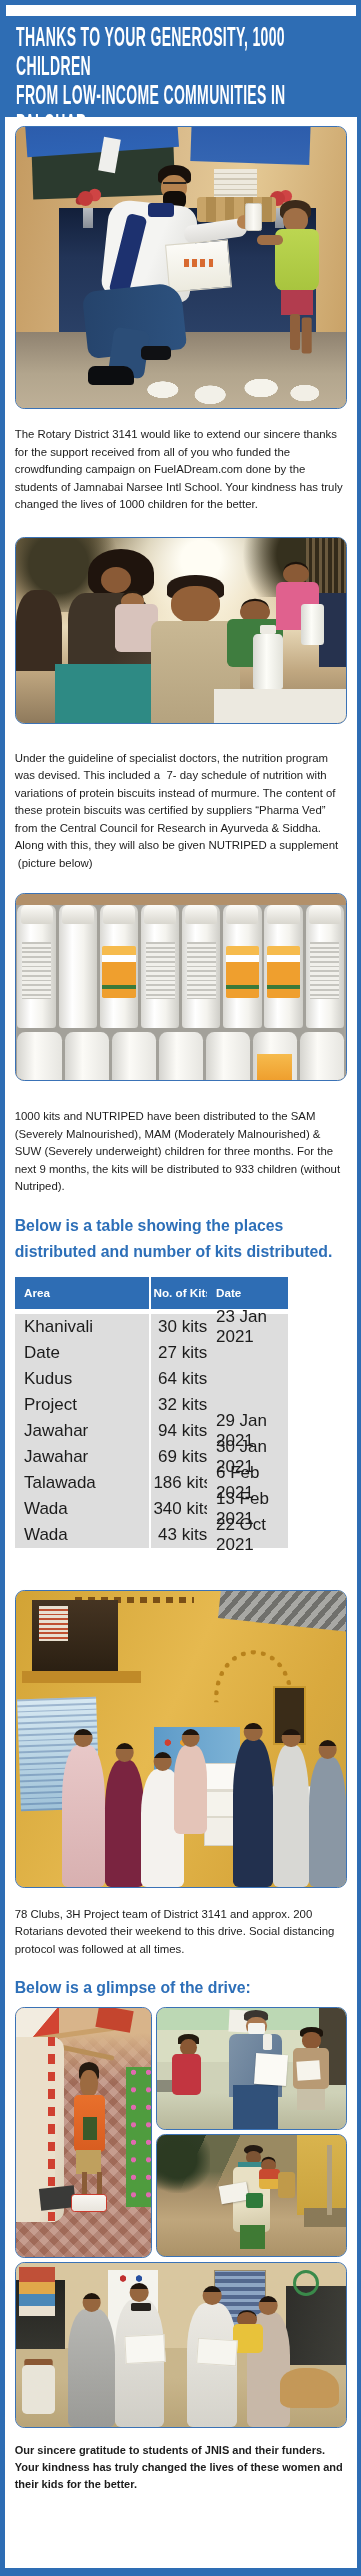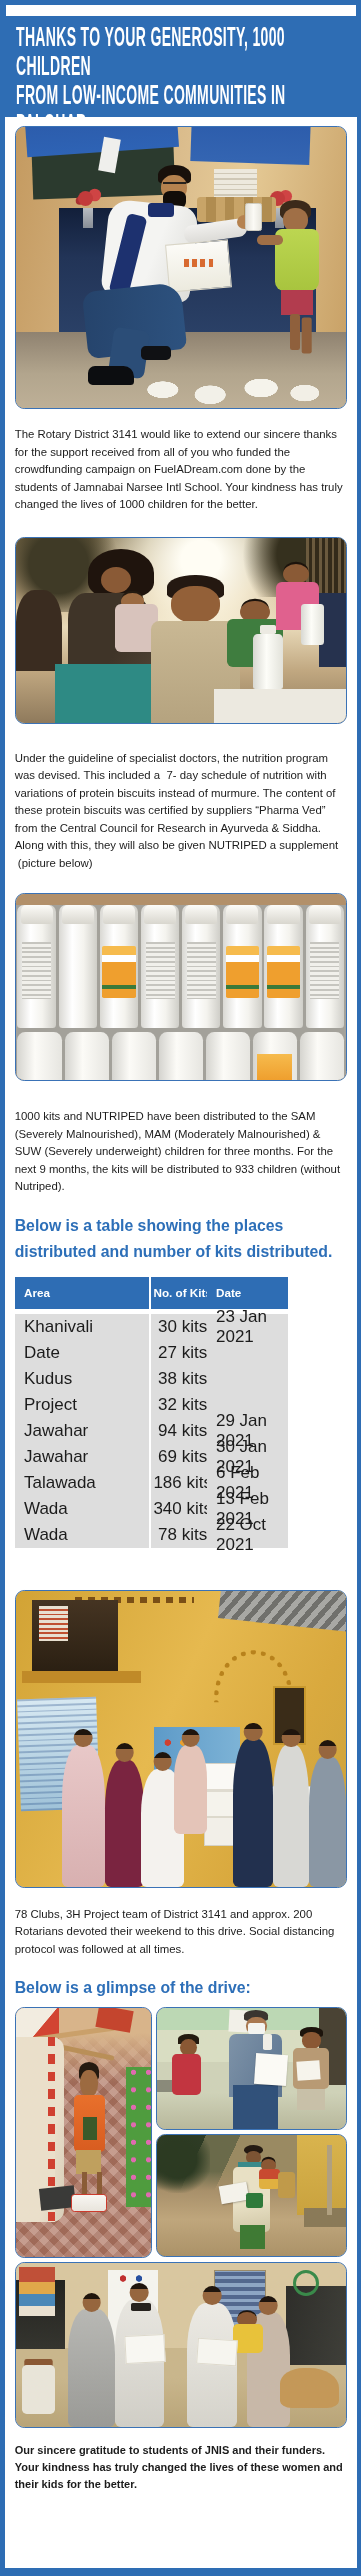--- a/index.html
+++ b/index.html
@@ -181,27 +181,27 @@
         <div class="td">Jawahar</div>
         <div class="td">Jawahar</div>
         <div class="td">Talawada</div>
         <div class="td">Wada</div>
         <div class="td">Wada</div>
       </div>
     <div class="tcol center" style="left:136px;width:64px">
         <div class="th">No. of Kits</div>
         <div class="td">30 kits</div>
         <div class="td">27 kits</div>
-        <div class="td">38 kits</div>
+        <div class="td">64 kits</div>
         <div class="td">32 kits</div>
         <div class="td">94 kits</div>
         <div class="td">69 kits</div>
         <div class="td">186 kits</div>
         <div class="td">340 kits</div>
-        <div class="td">78 kits</div>
+        <div class="td">43 kits</div>
       </div>
     <div class="tcol pad" style="left:192px;width:81px">
         <div class="th">Date</div>
         <div class="td">23 Jan 2021</div>
         <div class="td"></div>
         <div class="td"></div>
         <div class="td"></div>
         <div class="td">29 Jan 2021</div>
         <div class="td">30 Jan 2021</div>
         <div class="td">6 Feb 2021</div>

